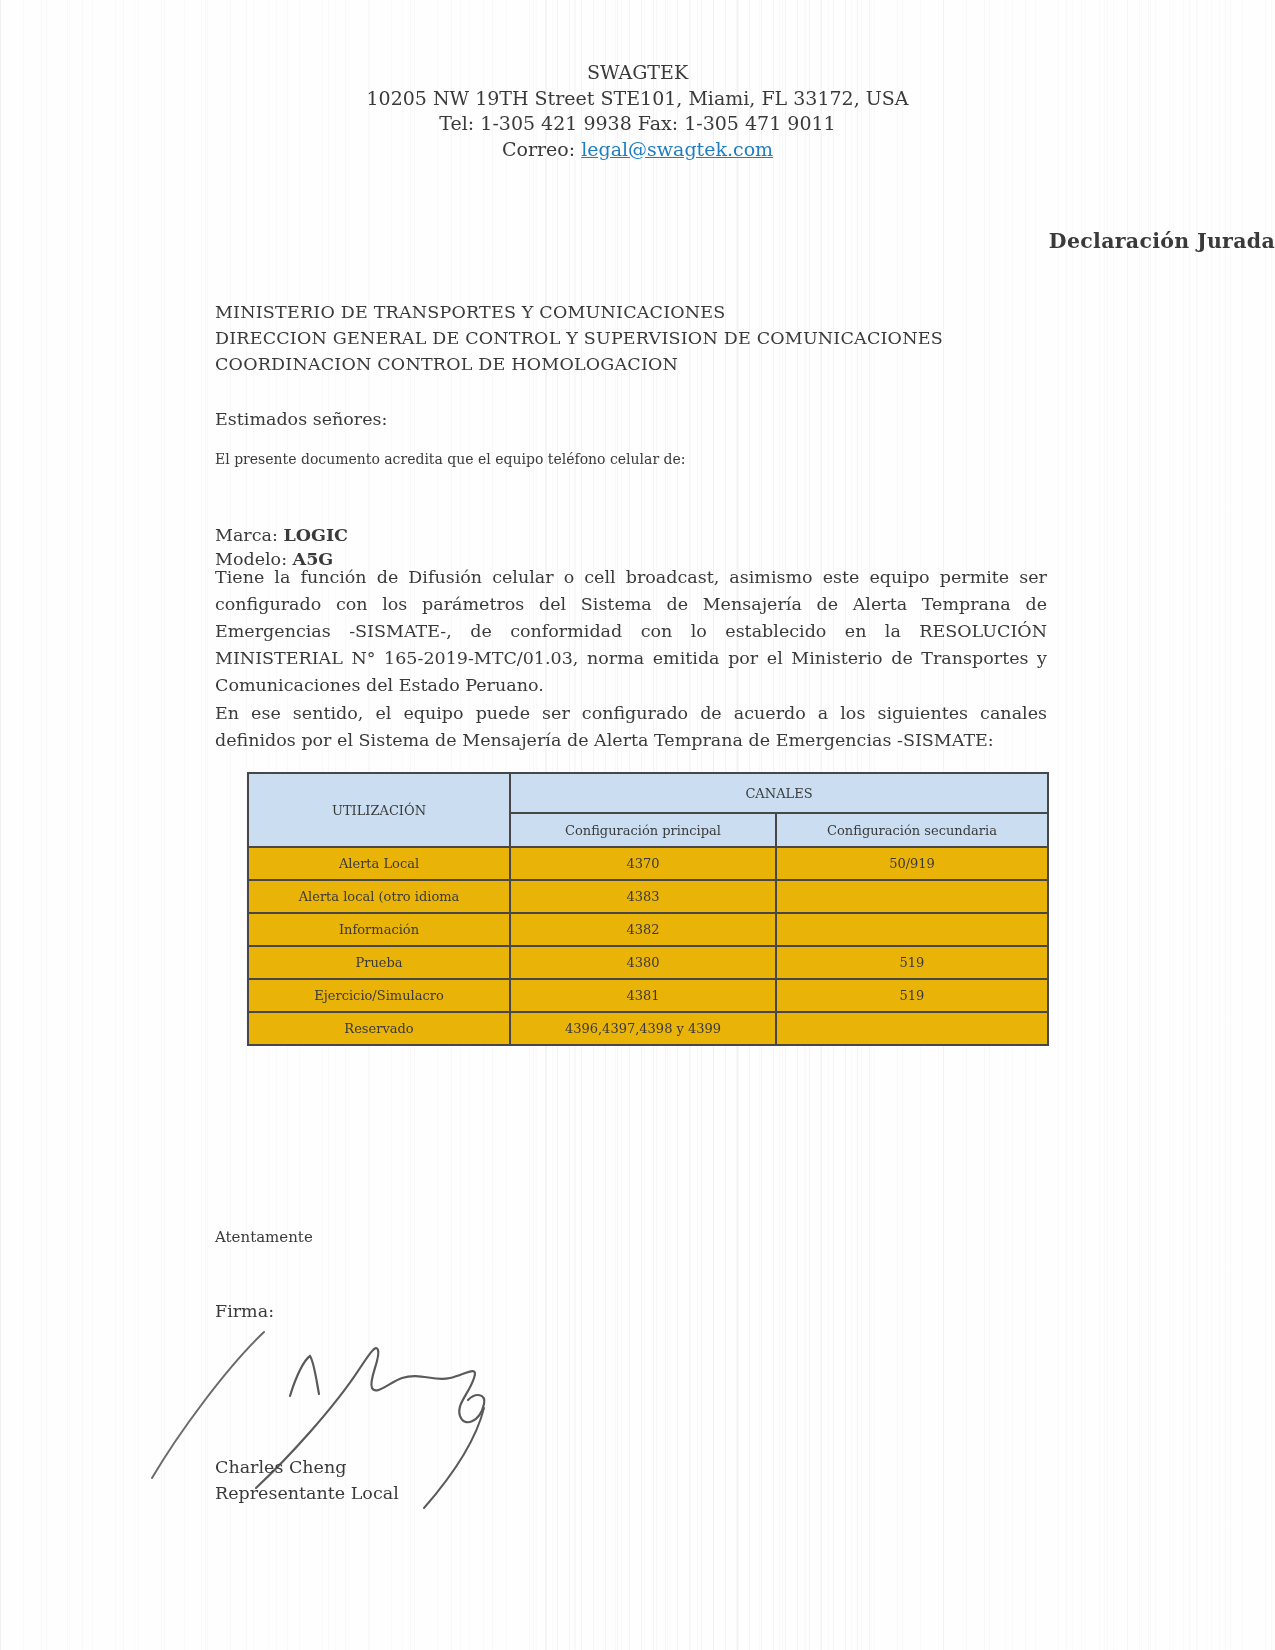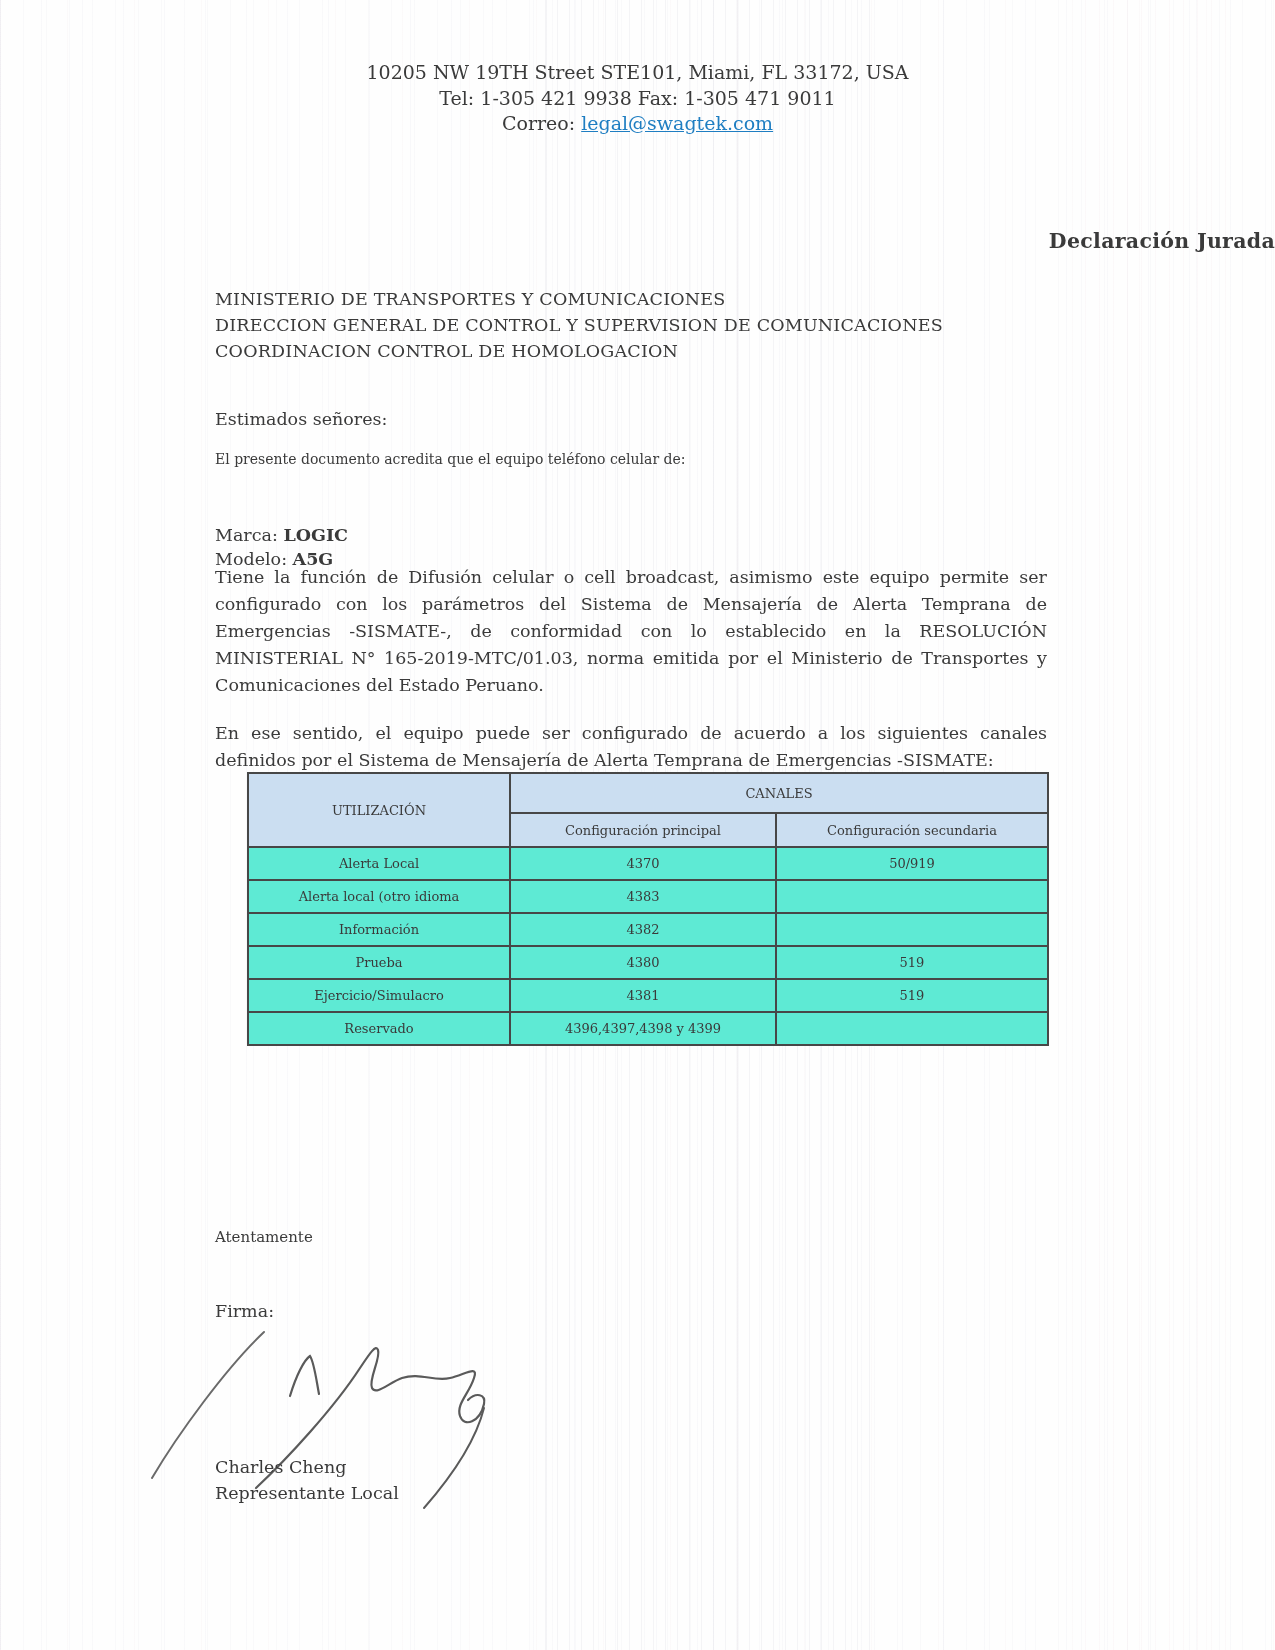--- a/index.html
+++ b/index.html
@@ -25,64 +25,65 @@
     background-image:repeating-linear-gradient(90deg, rgba(110,110,140,0.07) 0 1.5px, transparent 1.5px 12px);
   }
   .streaks-right{
     position:absolute;top:0;bottom:0;left:1085px;width:150px;pointer-events:none;
     background-image:repeating-linear-gradient(90deg, rgba(205,140,160,0.05) 0 1px, transparent 1px 14px);
   }
   .abs{position:absolute;margin:0;}
   .letterhead{top:60px;left:0;right:0;text-align:center;font-size:19px;line-height:25.5px;}
   .email-link{color:var(--color-link,#1f7ec2);text-decoration:underline;}
   .title{top:229px;left:0;right:0;text-align:right;font-size:20.5px;font-weight:bold;letter-spacing:0.3px;}
-  .recipient{top:286px;left:215px;font-size:17.5px;line-height:26px;letter-spacing:0.2px;}
+  .recipient{top:299px;left:215px;font-size:17.5px;line-height:26px;letter-spacing:0.2px;}
   .salutation{top:409px;left:215px;font-size:17.5px;}
   .intro{top:451px;left:215px;font-size:14px;}
   .device{top:496px;left:215px;font-size:17.5px;line-height:24px;margin-top:27px;}
   .device b{font-weight:bold;}
   .para{left:215px;width:832px;text-align:justify;font-size:17.5px;line-height:27px;}
   .p1{top:564px;}
-  .p2{top:700px;margin-top:20px;}
+  .p2{top:700px;}
   table.channels{
     top:772px;left:247px;
     border-collapse:collapse;
     table-layout:fixed;
     font-size:13px;
   }
   table.channels th, table.channels td{
     border:2px solid var(--color-table_border,#474747);
     text-align:center;
     font-weight:normal;
     padding:2px 4px;
     overflow:hidden;
     white-space:nowrap;
   }
   table.channels th{background:var(--color-table_header_bg,#cbdef1);}
   .col-use{width:262px;}
   .col-pri{width:266px;}
   .col-sec{width:272px;}
   tr.hrow1 th{height:34px;}
   tr.hrow2 th{height:28px;}
-  table.channels tbody td{height:27px;background:#5eead4;}
+  table.channels tbody td{height:27px;background:#eab308;}
   .closing{top:1228px;left:215px;font-size:15px;}
   .firma{top:1301px;left:215px;font-size:17.5px;}
   .signature{top:1316px;left:138px;}
   .signer{top:1455px;left:215px;font-size:17.5px;line-height:25.5px;}
 </style>
 </head>
 <body>
 
 <div class="page">
 
   <div class="streaks"></div>
   <div class="streaks-center"></div>
   <div class="streaks-right"></div>
 
   <header class="abs letterhead">
+    <div>SWAGTEK</div>
     <div>10205 NW 19TH Street STE101, Miami, FL 33172, USA</div>
     <div>Tel: 1-305 421 9938 Fax: 1-305 471 9011</div>
     <div>
       <span>Correo: </span><a href="#" class="email-link">legal@swagtek.com</a>
     </div>
   </header>
 
   <h1 class="abs title">Declaración Jurada</h1>
 
   <div class="abs recipient">

